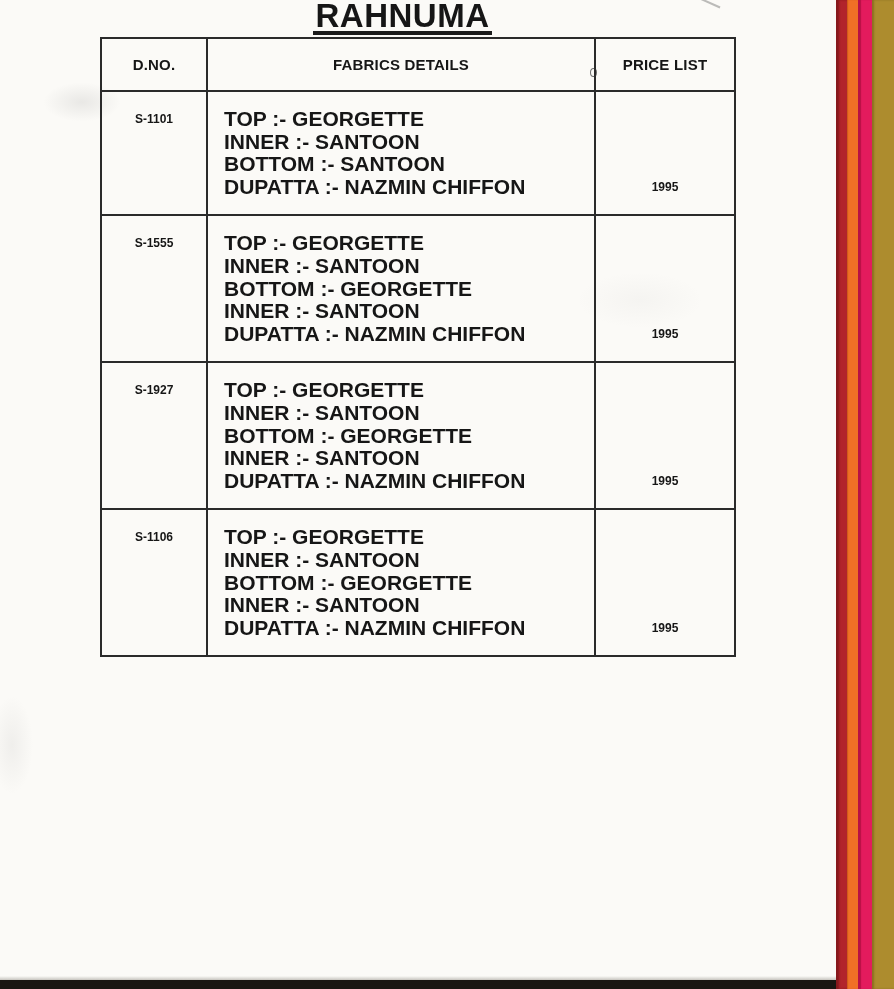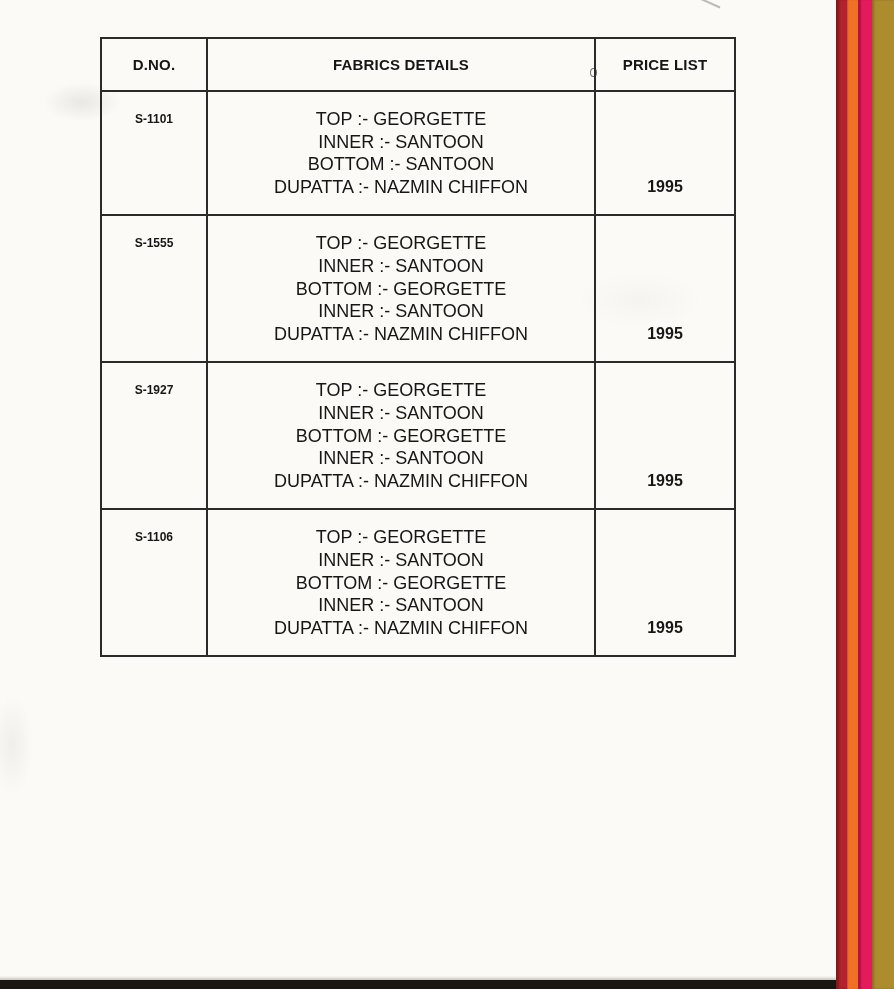--- a/index.html
+++ b/index.html
@@ -70,30 +70,29 @@
     text-align: center;
     font-size: 12px;
     padding-top: 2px;
     line-height: 22px;
   }
   td.details-cell {
     vertical-align: top;
     padding: 1px 2px 1px 4px;
   }
   .detail-line {
-    font-size: 18px;
+    font-size: 21px;
     line-height: 22.6px;
     white-space: nowrap;
-    font-weight: normal;
-    text-align: center;
+    font-weight: bold;
   }
   td.price-cell {
     vertical-align: bottom;
     text-align: center;
-    font-size: 16px;
+    font-size: 12px;
     padding-bottom: 2px;
     line-height: 22px;
   }
   
   .ink-dot {
     position: absolute;
     left: 590px;
     top: 68px;
     width: 5px;
     height: 7px;
@@ -135,20 +134,23 @@
     width: 846px;
     height: 4px;
     background: linear-gradient(to top, rgba(100,95,85,0.35), transparent);
   }
 </style>
 </head>
 <body>
 
 <div class="paper">
 
+  <div class="title-wrap">
+    <h1 class="doc-title">RAHNUMA</h1>
+  </div>
 
   <table class="price-table">
     <colgroup>
       <col style="width:106px">
       <col style="width:388px">
       <col style="width:140px">
     </colgroup>
     <thead>
       <tr>
         <th class="h-cell">D.NO.</th>

